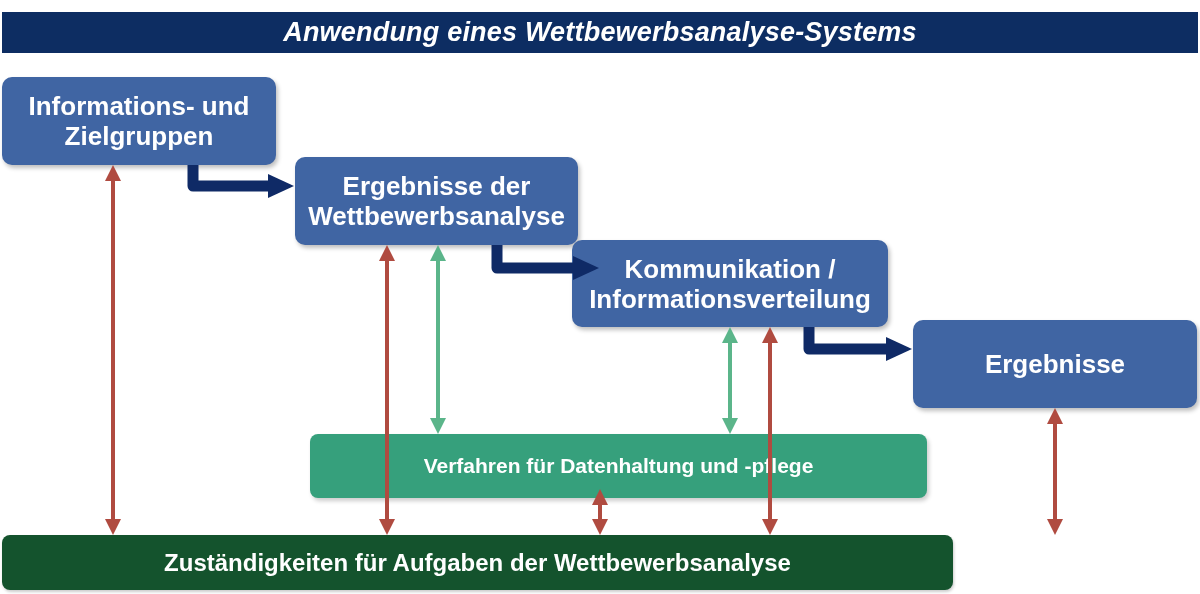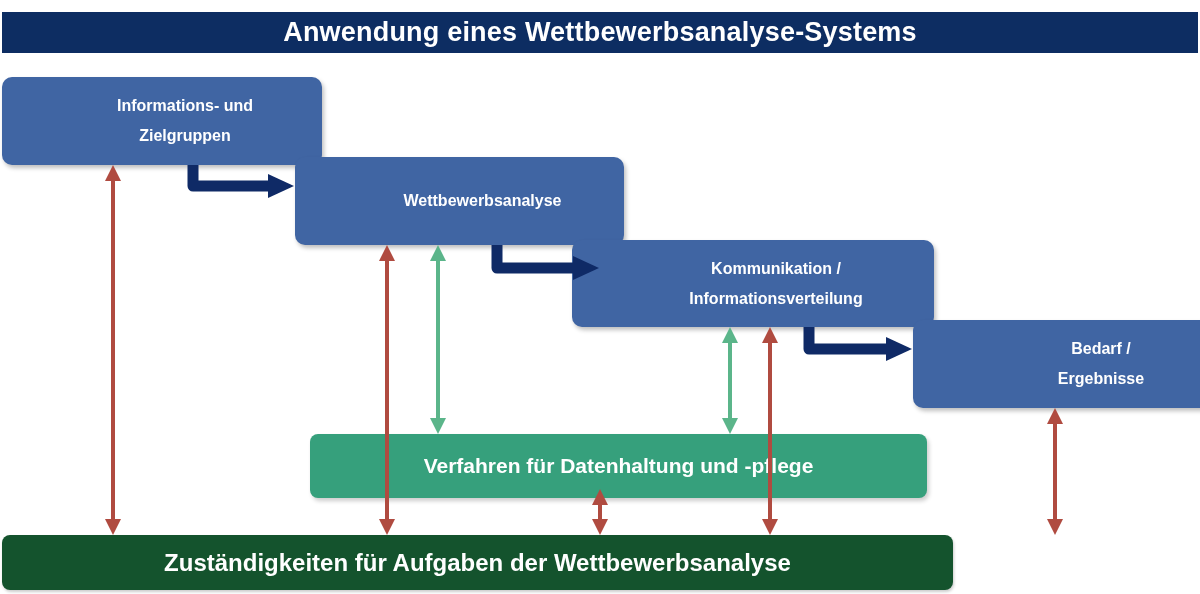--- a/index.html
+++ b/index.html
@@ -1,21 +1,21 @@
 <!DOCTYPE html>
 <html><head>
 <meta charset="utf-8">
 <style>
   html,body{margin:0;padding:0;background:#ffffff;}
   body{width:1200px;height:594px;position:relative;overflow:hidden;font-family:"Liberation Sans",sans-serif;}
   .title{position:absolute;left:2px;top:12px;width:1196px;height:41px;background:#0d2d62;color:#fff;
-    font-weight:bold;font-size:27px;display:flex;align-items:center;justify-content:center;letter-spacing:0.2px;}
-  .box{position:absolute;background:#4065a3;color:#fff;font-weight:bold;font-size:16px;line-height:30px;
+    font-weight:bold;font-size:27px;display:flex;align-items:center;justify-content:center;letter-spacing:0.2px;font-style:italic;}
+  .box{position:absolute;background:#4065a3;color:#fff;font-weight:bold;font-size:26px;line-height:30px;
     border-radius:10px;display:flex;align-items:center;justify-content:center;text-align:center;
-    box-shadow:2px 3px 4px rgba(0,0,0,0.25);padding-left:46px;}
+    box-shadow:2px 3px 4px rgba(0,0,0,0.25);}
   .box span{display:block;}
   .green{position:absolute;left:310px;top:434px;width:617px;height:64px;background:#36a07c;color:#fff;
     font-weight:bold;font-size:21px;border-radius:8px;display:flex;align-items:center;justify-content:center;
     box-shadow:2px 3px 4px rgba(0,0,0,0.2);}
   .redbar{position:absolute;left:2px;top:535px;width:951px;height:55px;background:#14532d;color:#fff;
     font-weight:bold;font-size:24px;border-radius:8px;display:flex;align-items:center;justify-content:center;
     box-shadow:1px 2px 3px rgba(0,0,0,0.2);}
   svg.overlay{position:absolute;left:0;top:0;pointer-events:none;}
 </style>
 </head>
@@ -25,34 +25,34 @@
 
 <div class="box" style="left:2px;top:77px;width:274px;height:88px;">
   <div>
       <span>Informations- und</span>
       <span>Zielgruppen</span>
     </div>
 </div>
 
 <div class="box" style="left:295px;top:157px;width:283px;height:88px;">
   <div>
+      <span>Ergebnisse der</span>
       <span>Wettbewerbsanalyse</span>
     </div>
 </div>
 
 <div class="box" style="left:572px;top:240px;width:316px;height:87px;">
   <div>
       <span>Kommunikation /</span>
       <span>Informationsverteilung</span>
     </div>
 </div>
 
 <div class="box" style="left:913px;top:320px;width:284px;height:88px;">
   <div>
-      <span>Bedarf /</span>
       <span>Ergebnisse</span>
     </div>
 </div>
 
 <div class="green">Verfahren für Datenhaltung und -pflege</div>
 <div class="redbar">Zuständigkeiten für Aufgaben der Wettbewerbsanalyse</div>
 
 <svg class="overlay" width="1200" height="594" viewBox="0 0 1200 594">
   <defs>
     <marker id="redHead" markerWidth="4" markerHeight="4" refX="2" refY="2" orient="auto-start-reverse" markerUnits="strokeWidth">

